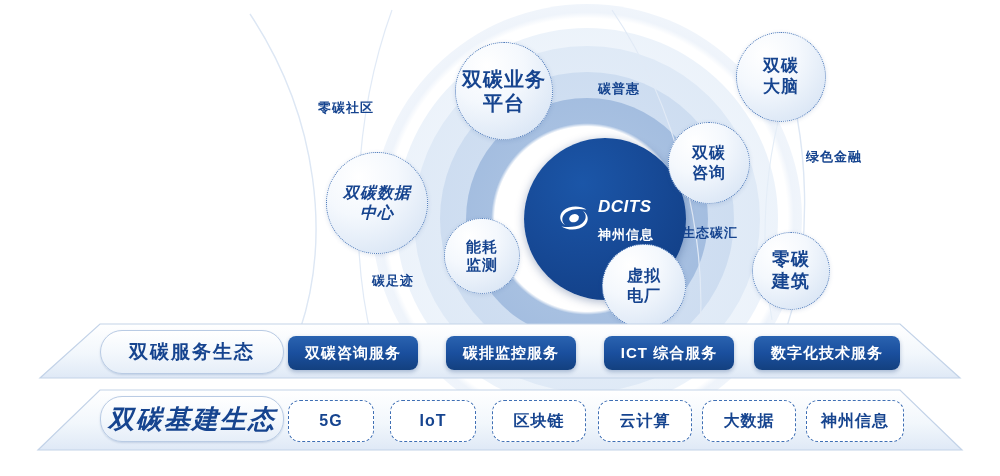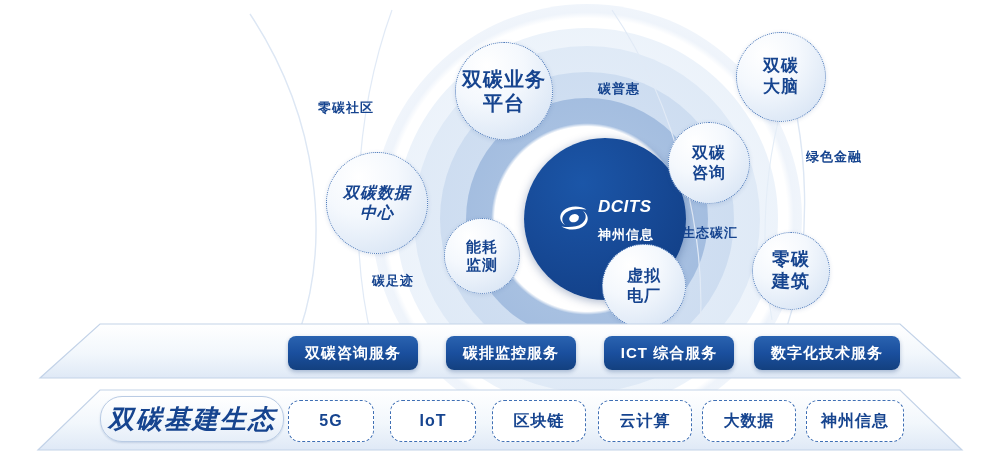--- a/index.html
+++ b/index.html
@@ -186,20 +186,23 @@
       <defs>
         <linearGradient id="slabGrad" x1="0" y1="0" x2="0" y2="1">
           <stop offset="0%" stop-color="#ffffff"></stop>
           <stop offset="55%" stop-color="#f2f7fc"></stop>
           <stop offset="100%" stop-color="#dfe9f6"></stop>
         </linearGradient>
       </defs>
       <path d="M 100 2 L 900 2 L 960 56 L 40 56 Z" fill="url(#slabGrad)" stroke="#c3d3e8" stroke-width="1.2"></path>
     </svg>
   </div>
+  <div class="row-label" style="left:100px;top:330px;width:182px;height:42px;font-size:19px;">
+    <span>双碳服务生态</span>
+  </div>
   <div id="service-layer">
       <div class="pill-solid" style="left: 288px; top: 336px; width: 130px; height: 34px;">双碳咨询服务</div>
       <div class="pill-solid" style="left: 446px; top: 336px; width: 130px; height: 34px;">碳排监控服务</div>
       <div class="pill-solid" style="left: 604px; top: 336px; width: 130px; height: 34px;">ICT 综合服务</div>
       <div class="pill-solid" style="left: 754px; top: 336px; width: 146px; height: 34px;">数字化技术服务</div>
     </div>
 
   <div class="slab" style="top:388px;">
     <svg width="1000" height="68" viewBox="0 0 1000 68">
       <path d="M 100 2 L 900 2 L 962 62 L 38 62 Z" fill="url(#slabGrad)" stroke="#c3d3e8" stroke-width="1.2"></path>

